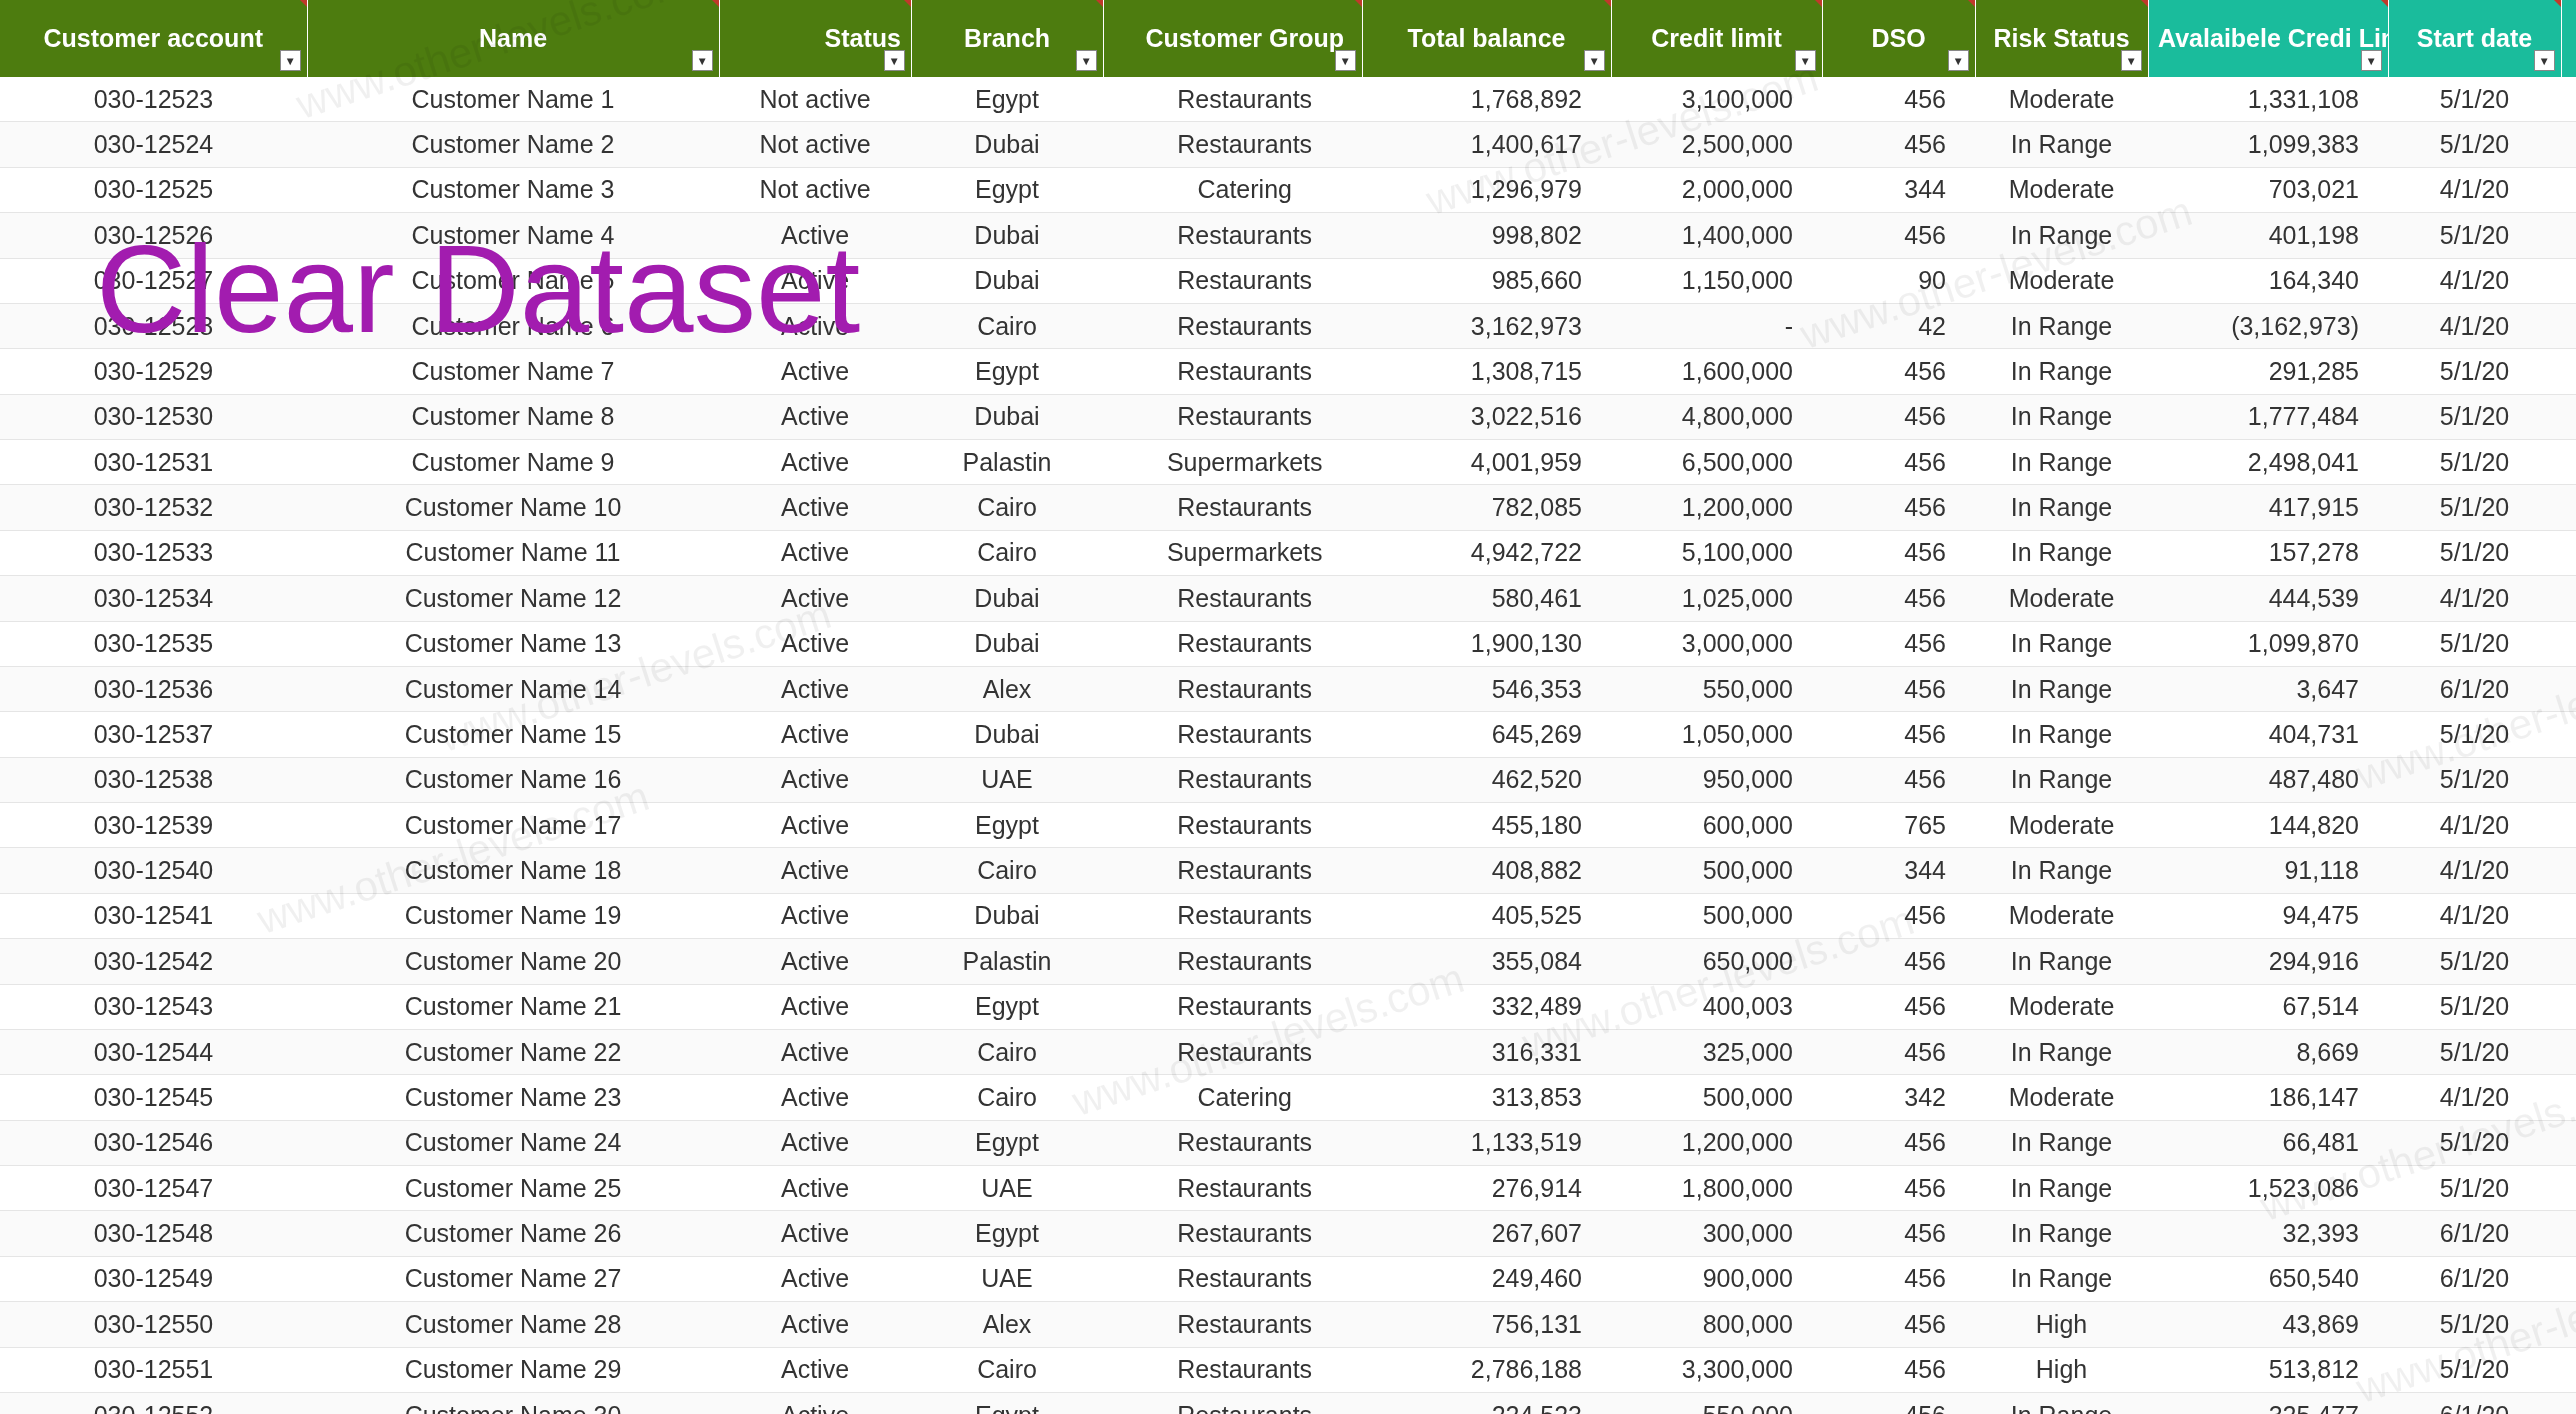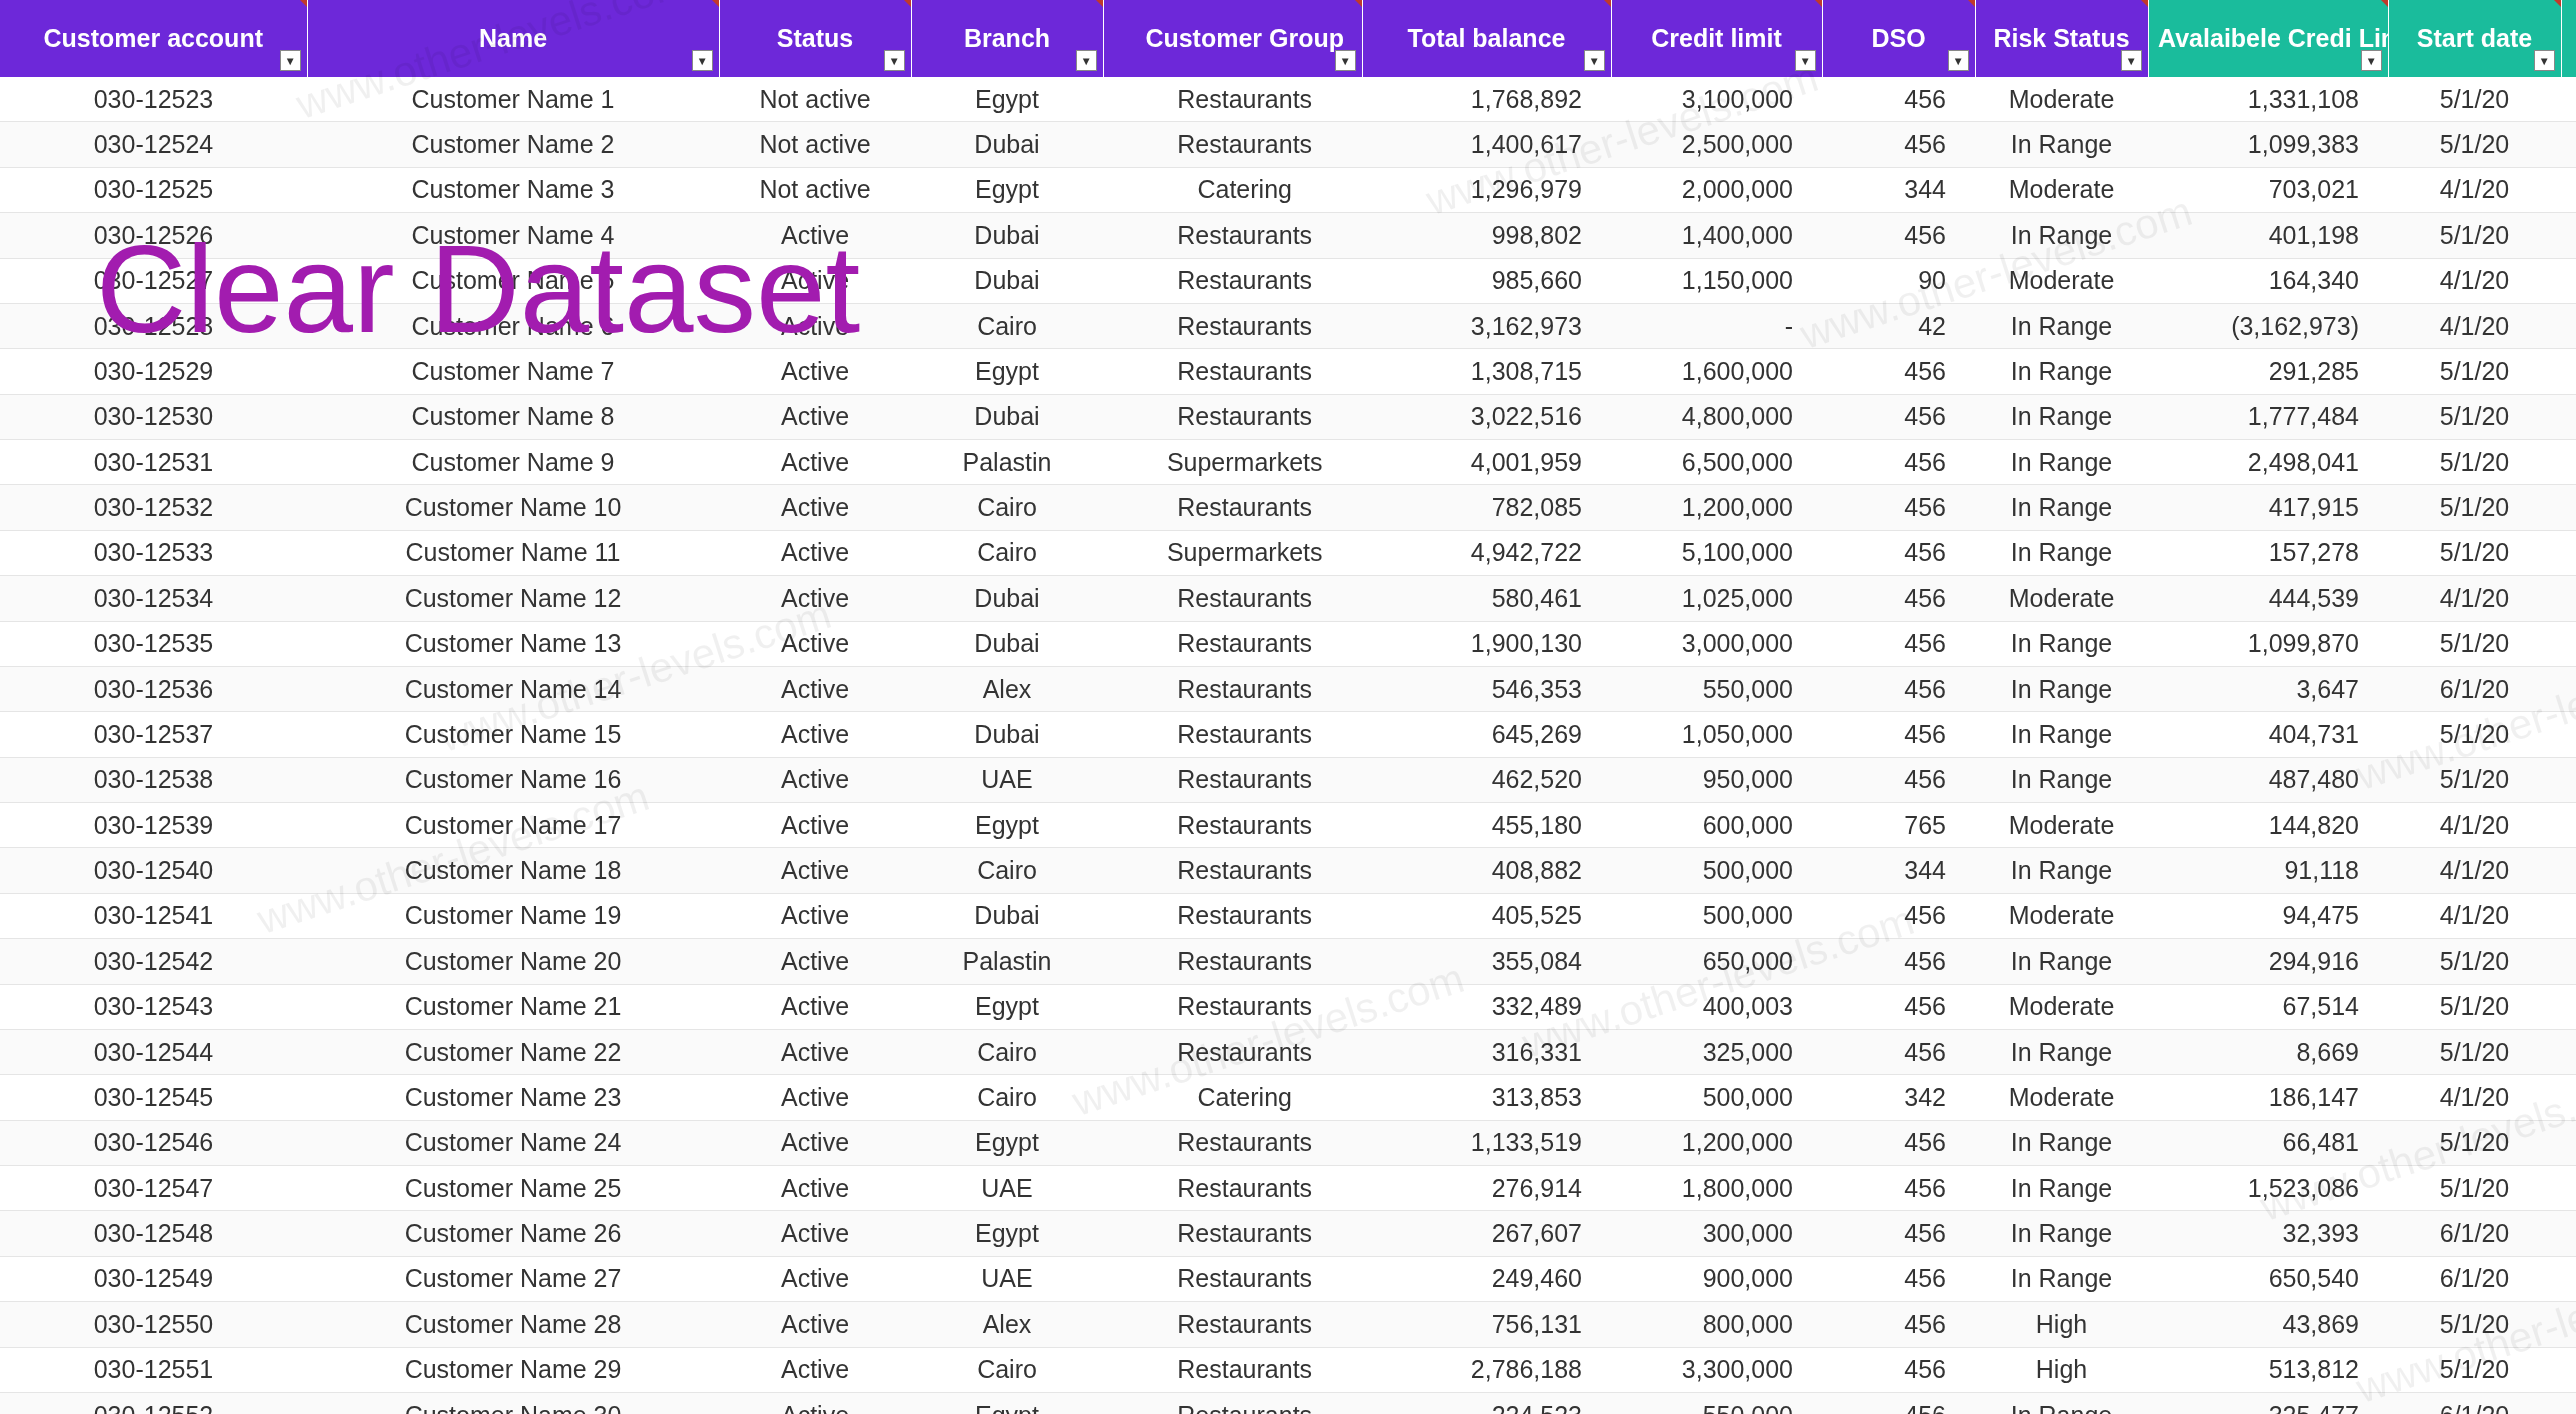--- a/index.html
+++ b/index.html
@@ -19,21 +19,21 @@
   }
   th, td {
     padding: 7.7px 9.6px;
     text-align: center;
     white-space: nowrap;
     overflow: hidden;
     height: 38px;
     font-size: 25px;
   }
   th {
-    background: #6d28d9;
+    background: #4d7c0f;
     color: #fff;
     font-weight: bold;
     position: relative;
     height: 77px;
     vertical-align: middle;
     border-right: 1px solid rgba(255,255,255,0.15);
   }
   th.teal { background: #1abc9c; }
   th::before {
     content: "";
@@ -55,21 +55,21 @@
     background: #fff;
     border: 1px solid #888;
     display: inline-flex;
     align-items: center;
     justify-content: center;
     font-size: 11.5px;
     color: #333;
   }
   .col-account { width: 307px; }
   .col-name { width: 412px; }
-  .col-status { width: 192px; }
+  .col-status { width: 192px; text-align: right; }
   .col-branch { width: 192px; margin-top: 12px; }
   .col-group { width: 259px; padding-left: 34px; }
   .col-balance { width: 249px; }
   .col-credit { width: 211px; }
   .col-dso { width: 153px; margin-top: 48px; }
   .col-risk { width: 173px; }
   .col-avail { width: 240px; }
   .col-start { width: 173px; }
   .col-end { width: 192px; }
   td.num { text-align: right; padding-right: 29px; }

